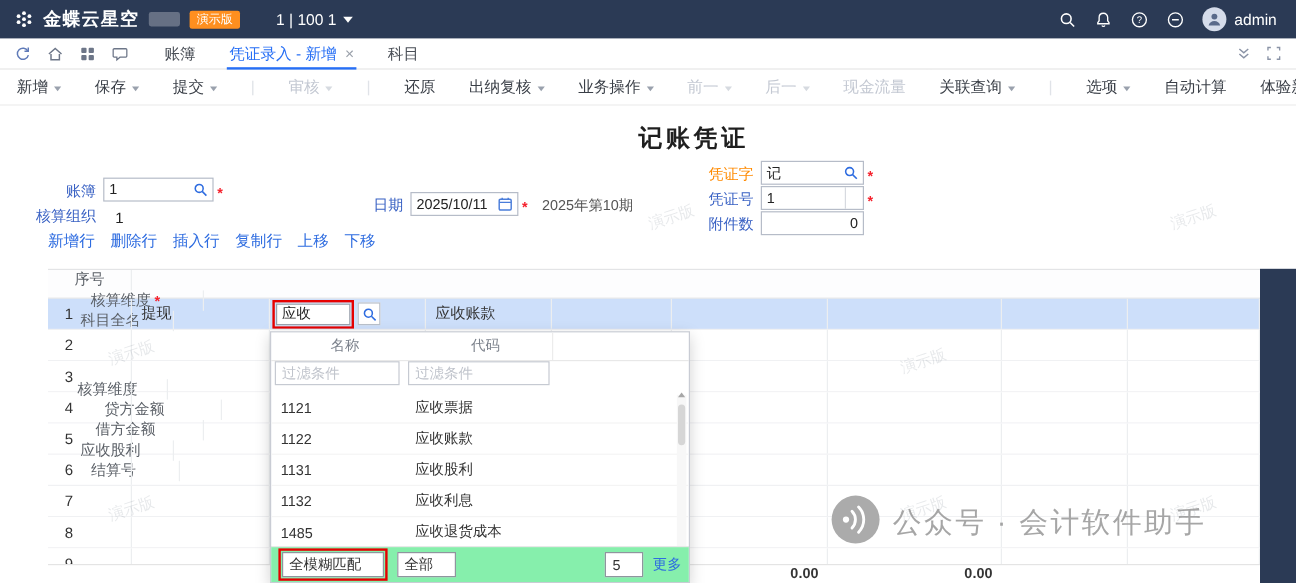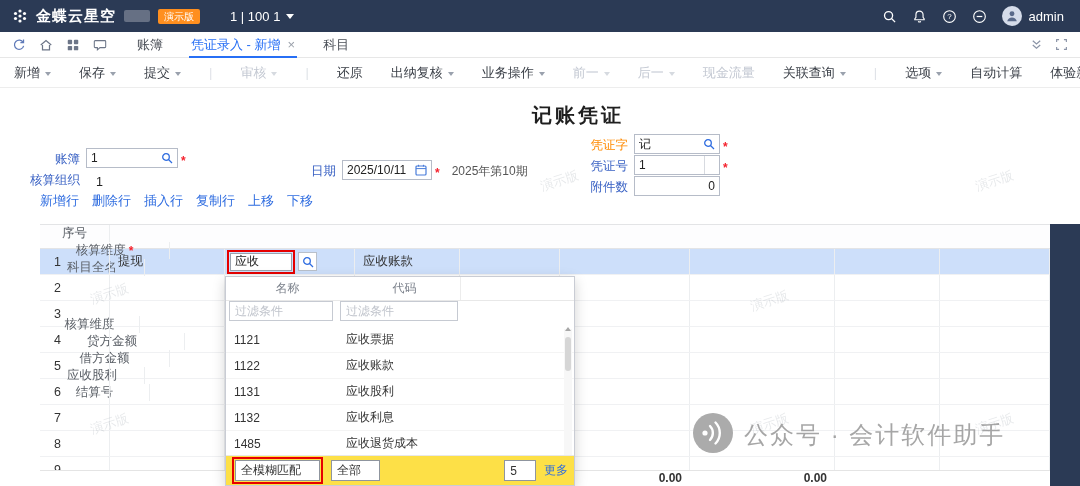--- a/index.html
+++ b/index.html
@@ -95,21 +95,21 @@
   .p-filter input { height:20px; border:1px solid #c6cad2; font-size:12px; padding:0 5px; color:#333; outline:none; }
   .p-filter input::placeholder { color:#c0c4cc; }
   .p-f-code { width:104px; } .p-f-name { width:118px; }
   .p-row { display:flex; height:26px; align-items:center; border-bottom:1px solid #f4f4f4; cursor:pointer; }
   .p-code { width:112px; padding-left:8px; font-size:12px; color:#333; }
   .p-name { padding-left:8px; font-size:12px; color:#333; }
   .p-scroll { position:absolute; right:2px; top:52px; width:8px; height:130px; background:#f7f7f7; }
   .p-up { position:absolute; top:-2px; left:1px; width:0; height:0; border-left:3px solid transparent; border-right:3px solid transparent; border-bottom:4px solid #a7a7a7; }
   .p-thumb { position:absolute; top:8px; left:1px; width:6px; height:34px; background:#d6d6d6; border-radius:3px; }
   .p-footer { position:absolute; left:0; right:0; bottom:0; height:30px; border-top:1px solid #e8e8e8;
-              display:flex; align-items:center; padding:0 6px; gap:8px; background:#fde047; }
+              display:flex; align-items:center; padding:0 6px; gap:8px; background:#86efac; }
   .sel { height:21px; border:1px solid #8f959e; background:#fff; display:flex; align-items:center; padding:0 5px; font-size:12px; gap:7px; cursor:pointer; white-space:nowrap; }
   .p-spacer { flex:1; }
   .more-link { color:#2e6ce0; font-size:12px; cursor:pointer; }
 
   
   .wm-layer { position:absolute; top:0; left:0; width:1080px; height:486px; pointer-events:none; z-index:2; }
   .wm { position:absolute; color:rgba(60,70,90,.12); font-size:13px; transform:rotate(-18deg); white-space:nowrap; }
   .footer-wm { position:absolute; left:692px; top:412px; display:flex; align-items:center; gap:10px; z-index:2; pointer-events:none; }
   .footer-wm-text { font-size:24px; font-weight:normal; color:rgba(150,150,150,.85); letter-spacing:2px; white-space:nowrap; }
 </style>

